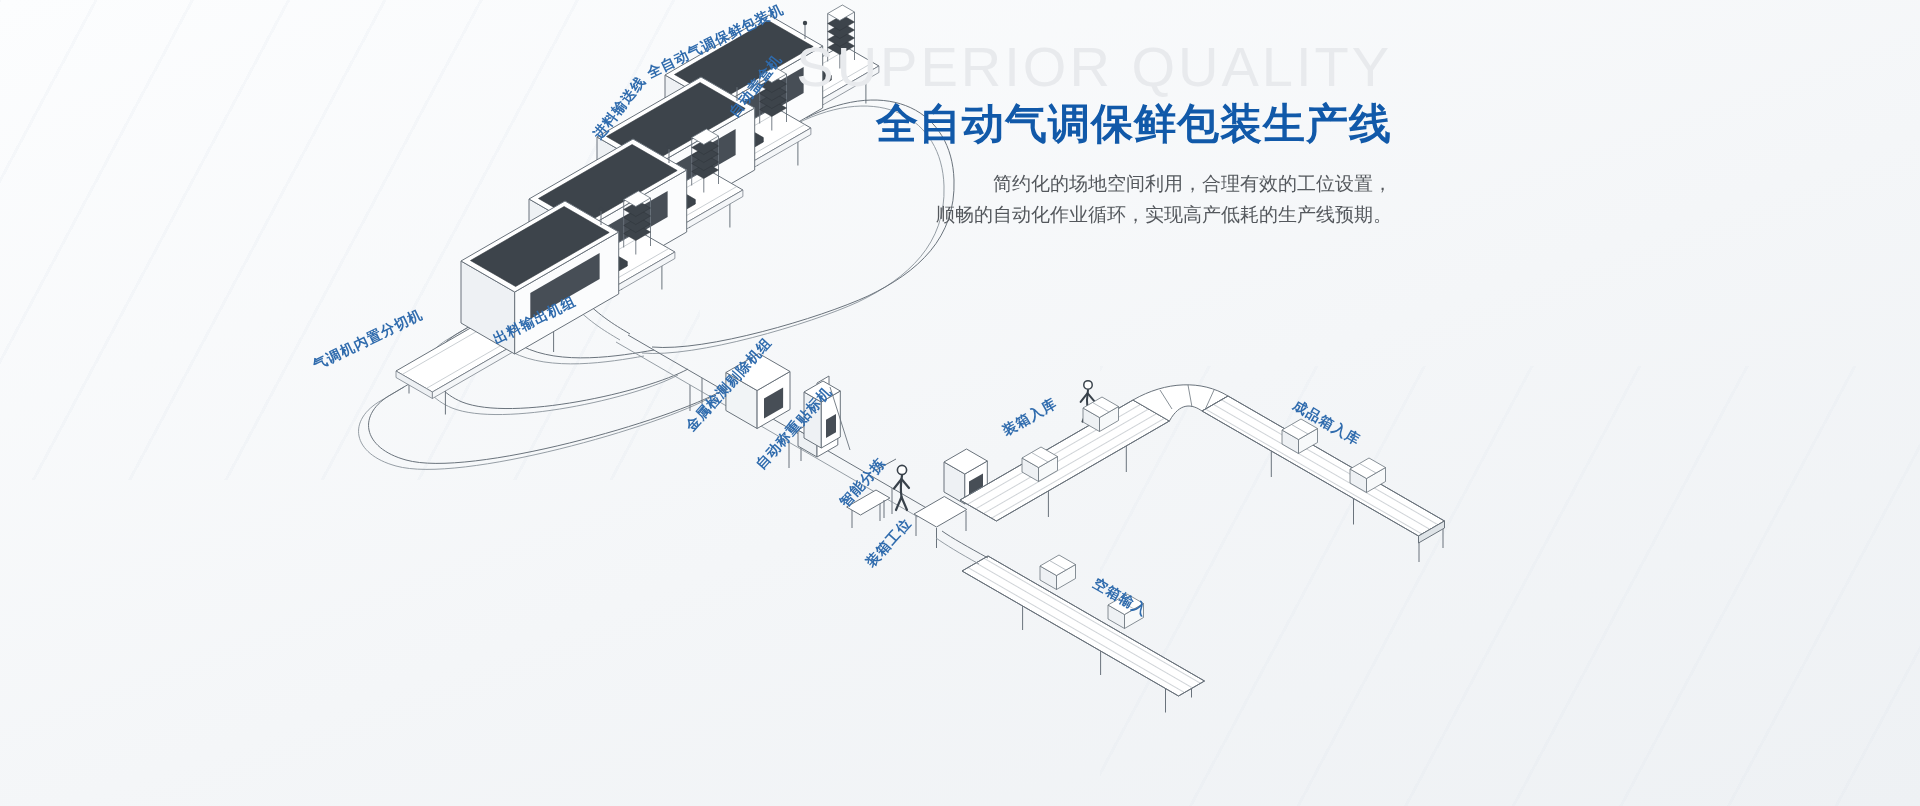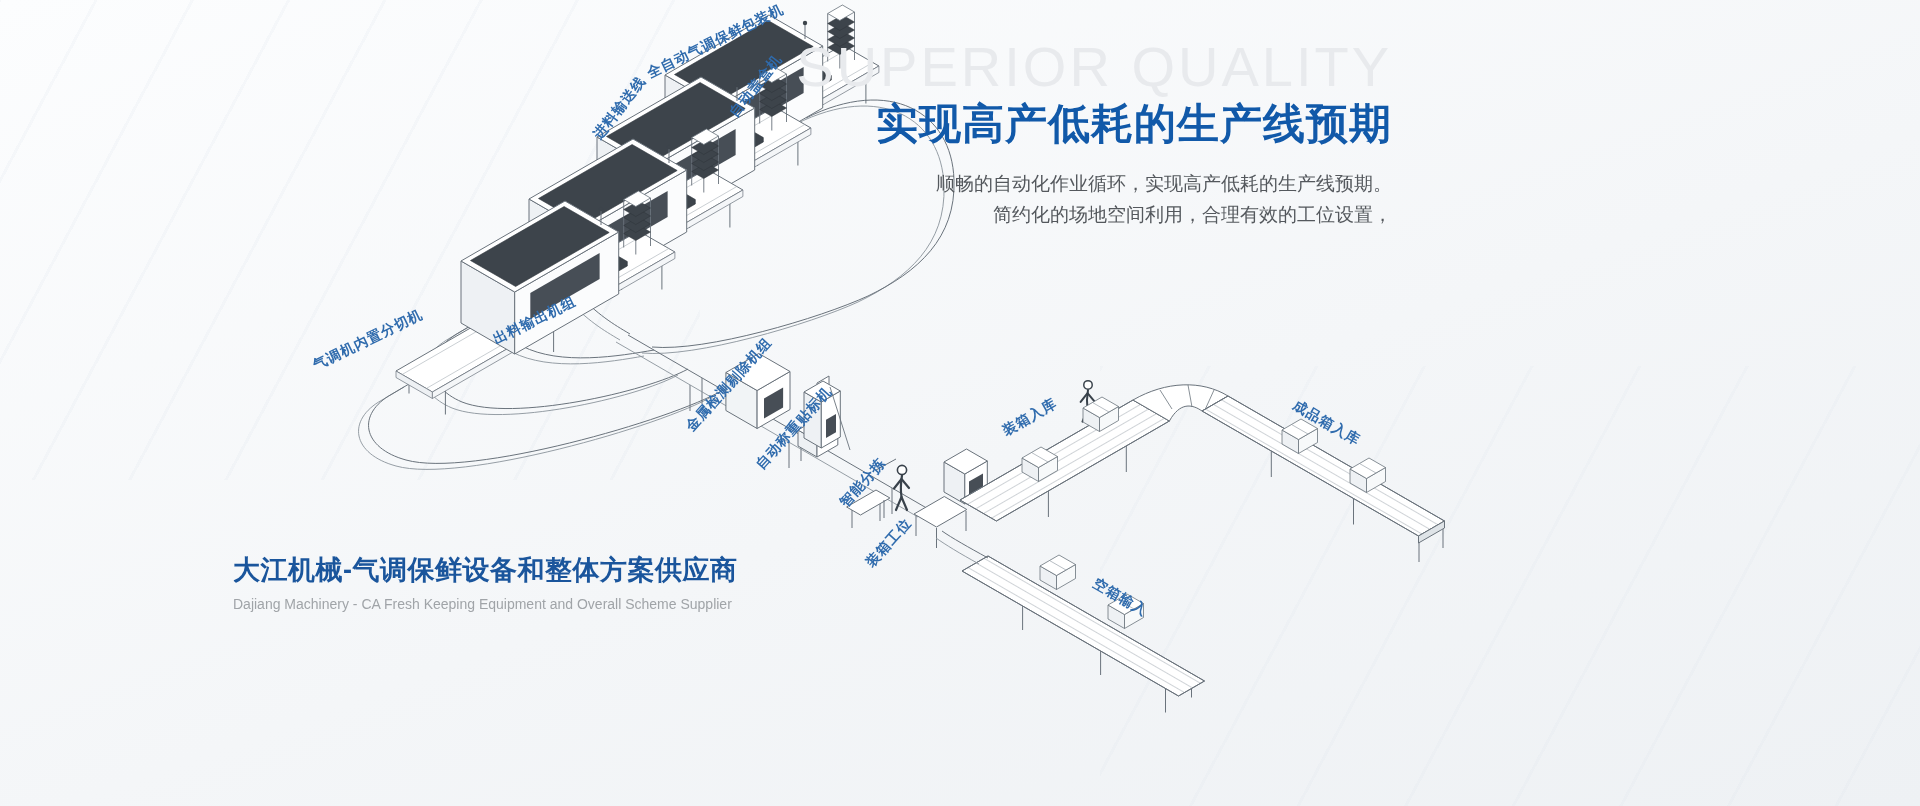--- a/index.html
+++ b/index.html
@@ -55,31 +55,27 @@
 <body>
 
 <div class="stage">
 
   <div class="streak tl"></div>
   <div class="streak br"></div>
 
   <div class="watermark">SUPERIOR QUALITY</div>
 
   <div class="hero">
-    <div class="hero-title">实现高产低耗的生产线预期</div>
+    <div class="hero-title">全自动气调保鲜包装生产线</div>
     <div class="hero-sub">
+      <div>简约化的场地空间利用，合理有效的工位设置，</div>
       <div>顺畅的自动化作业循环，实现高产低耗的生产线预期。</div>
-      <div>简约化的场地空间利用，合理有效的工位设置，</div>
     </div>
   </div>
 
-  <div class="footer-brand">
-    <div class="footer-title">大江机械-气调保鲜设备和整体方案供应商</div>
-    <div class="footer-sub">Dajiang Machinery - CA Fresh Keeping Equipment and Overall Scheme Supplier</div>
-  </div>
 
   <svg class="diagram" width="1920" height="806" viewBox="0 0 1920 806">
     <defs>
       <pattern id="rollA" width="8" height="8" patternUnits="userSpaceOnUse" patternTransform="rotate(60)">
         <rect width="8" height="8" fill="#ffffff"></rect>
         <line x1="0" y1="0" x2="0" y2="8" stroke="#9fa8b0" stroke-width="1"></line>
       </pattern>
       <pattern id="rollB" width="8" height="8" patternUnits="userSpaceOnUse" patternTransform="rotate(-60)">
         <rect width="8" height="8" fill="#ffffff"></rect>
         <line x1="0" y1="0" x2="0" y2="8" stroke="#9fa8b0" stroke-width="1"></line>

